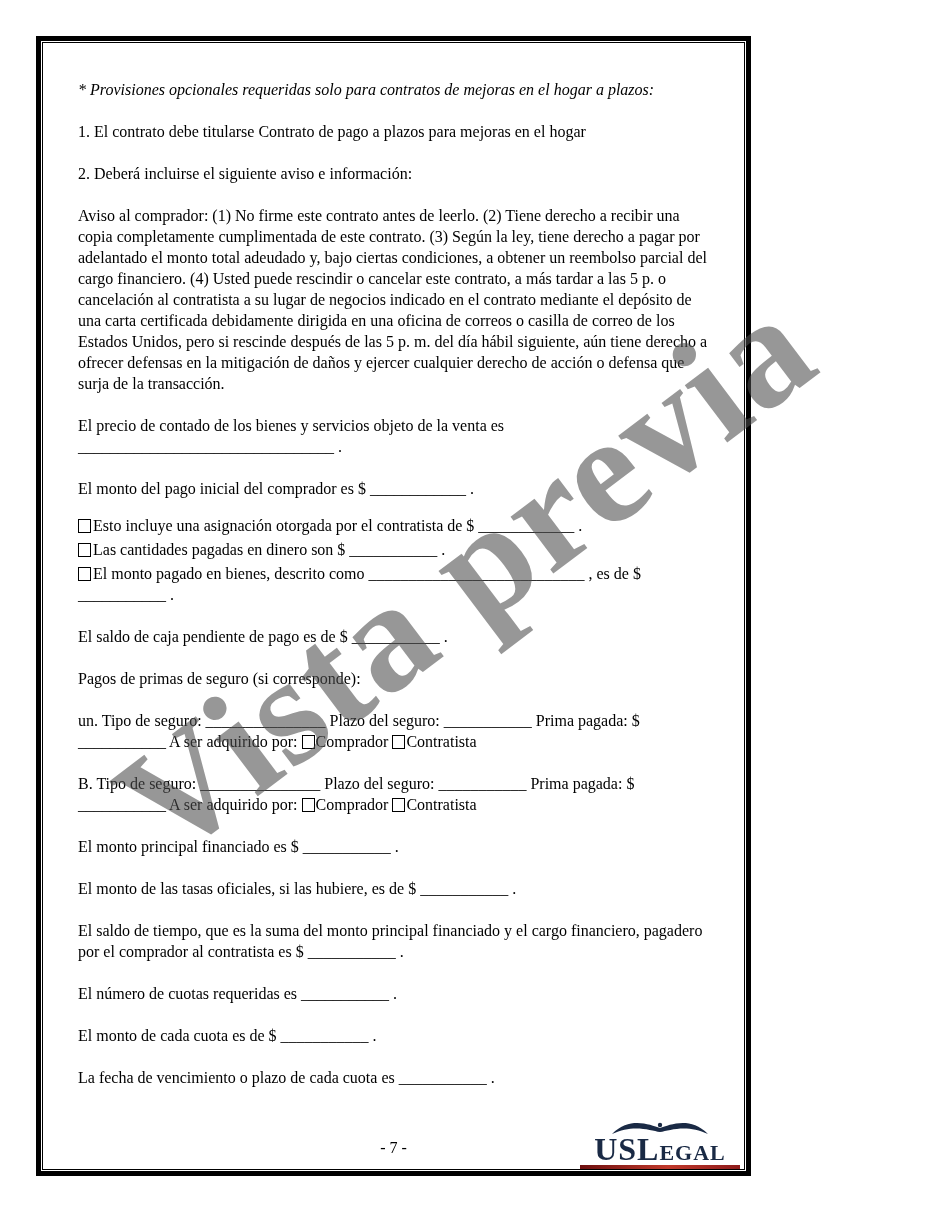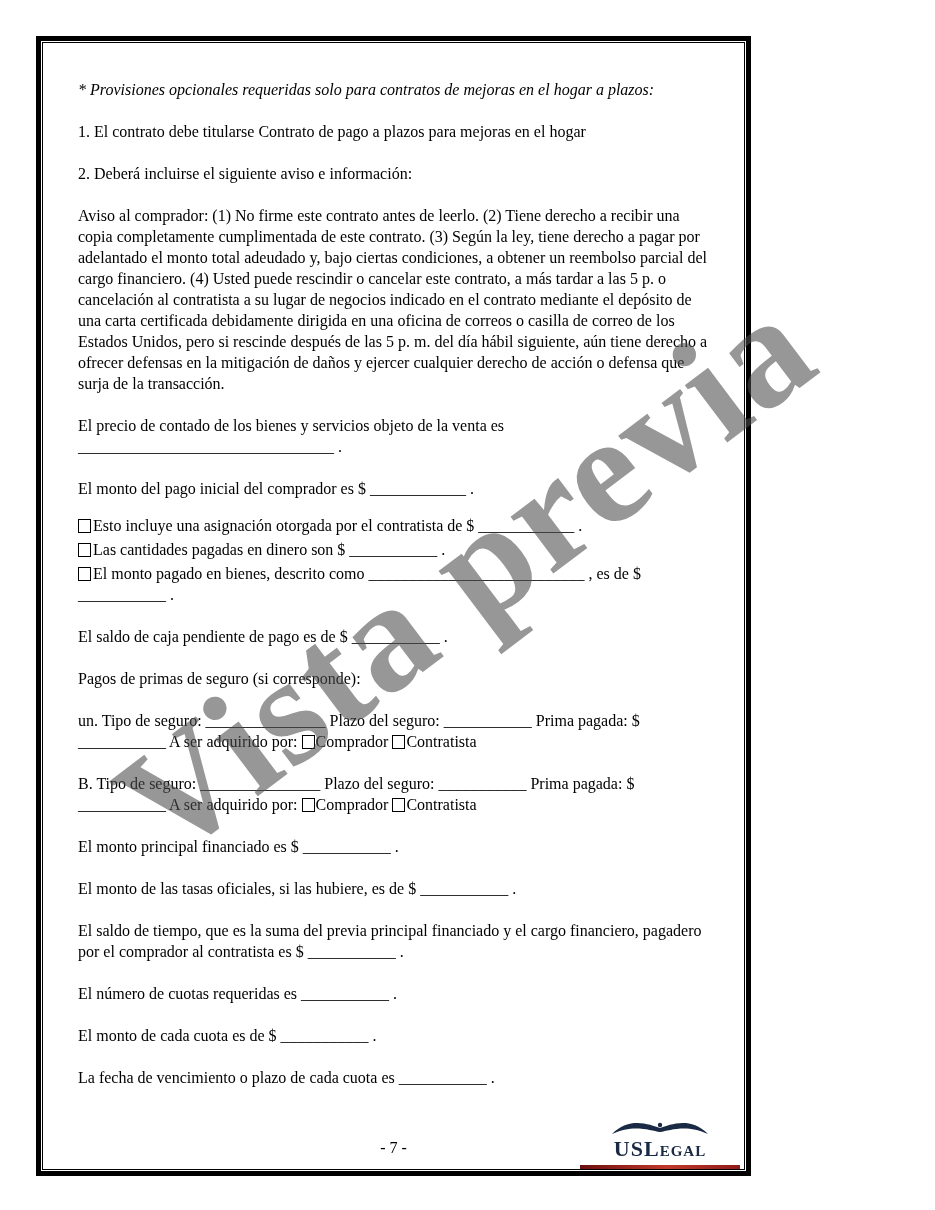--- a/index.html
+++ b/index.html
@@ -72,21 +72,21 @@
     position:absolute;
     right:6px;bottom:2px;
     width:160px;
     text-align:center;
   }
   .logo .eagle{display:block;margin:0 auto -4px auto;}
   .logo .wordmark{
     font-family:"Liberation Serif", serif;
     font-variant:small-caps;
     font-weight:bold;
-    font-size:22px;
+    font-size:32px;
     letter-spacing:1px;
     color:#1a2a45;
     line-height:30px;
   }
   .logo .redbar{
     height:4px;
     margin-top:1px;
     background:linear-gradient(90deg,#6d0f0f,#c0392b 55%,#8e1b1b);
   }
 </style>
@@ -139,21 +139,21 @@
           <span>___________ A ser adquirido por: </span><span class="checkbox inline"></span><span>Comprador</span>
           <span class="checkbox inline"></span><span>Contratista</span>
         </span>
       </p>
 
       <p class="para">El monto principal financiado es $ ___________ .</p>
 
       <p class="para">El monto de las tasas oficiales, si las hubiere, es de $ ___________ .</p>
 
 
-      <p class="para">El saldo de tiempo, que es la suma del previa principal financiado y el cargo financiero, pagadero por el comprador al contratista es $ ___________ .</p>
+      <p class="para">El saldo de tiempo, que es la suma del monto principal financiado y el cargo financiero, pagadero por el comprador al contratista es $ ___________ .</p>
 
       <p class="para">El número de cuotas requeridas es ___________ .</p>
 
       <p class="para">El monto de cada cuota es de $ ___________ .</p>
 
       <p class="para">La fecha de vencimiento o plazo de cada cuota es ___________ .</p>
 
     </div>
 
     <div class="page-number">- 7 -</div>

